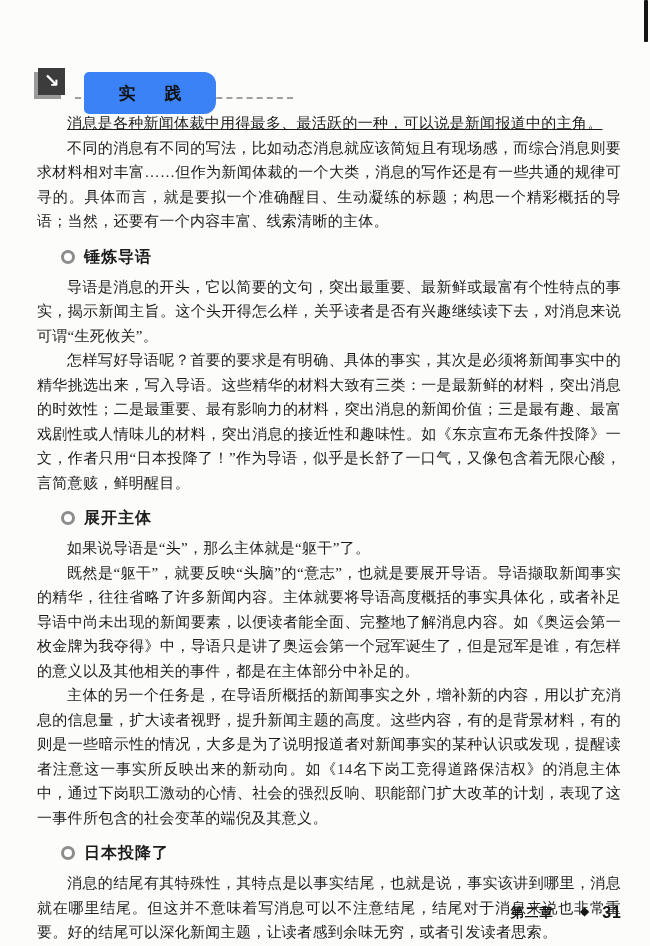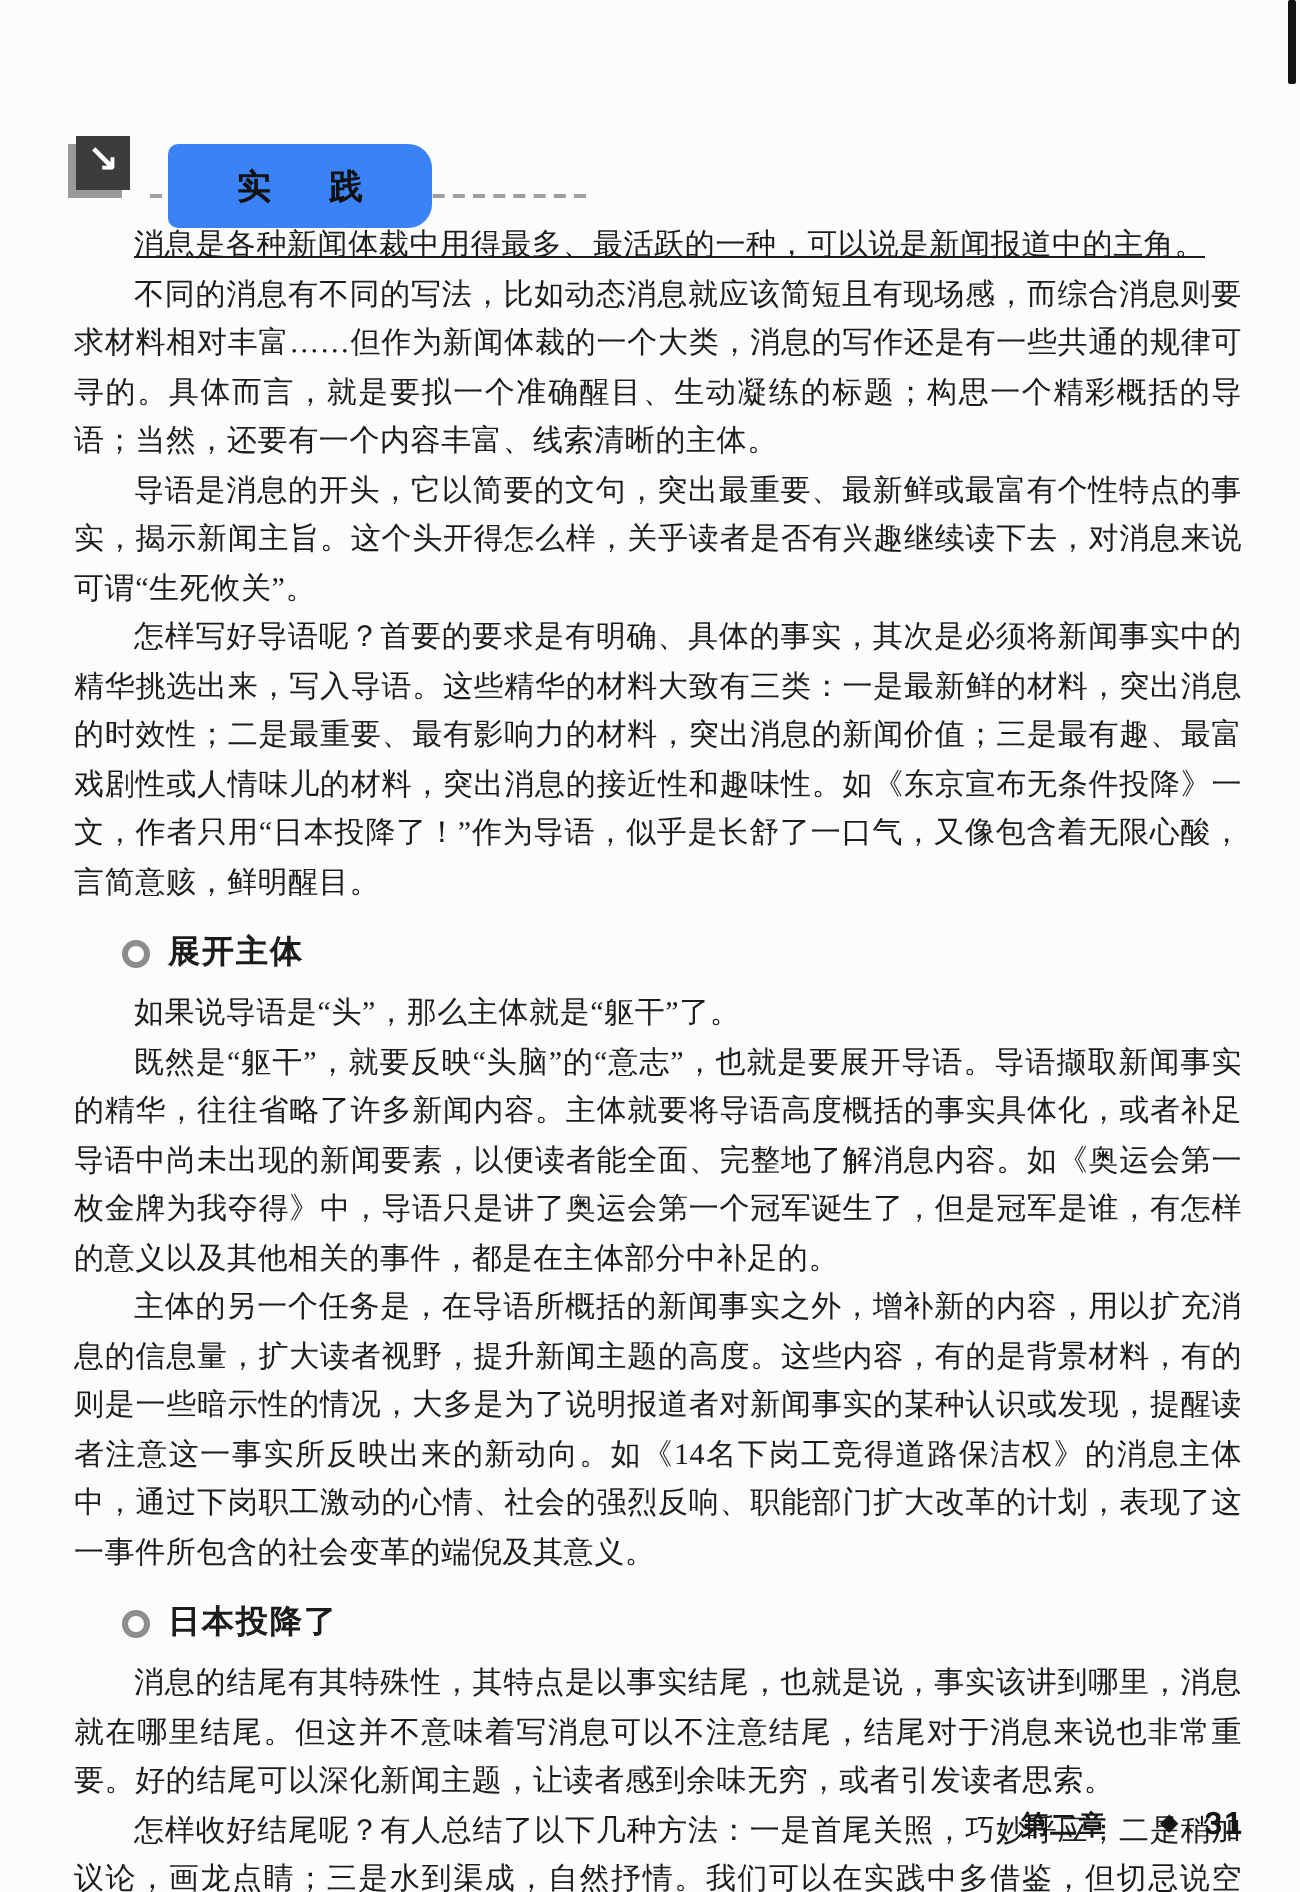--- a/index.html
+++ b/index.html
@@ -98,20 +98,24 @@
     <div class="hdr-icon">
       <span class="glyph">↘</span>
     </div>
   </div>
 
   <div class="content">
 
     <p class="para first">消息是各种新闻体裁中用得最多、最活跃的一种，可以说是新闻报道中的主角。</p>
     <p class="para">不同的消息有不同的写法，比如动态消息就应该简短且有现场感，而综合消息则要求材料相对丰富……但作为新闻体裁的一个大类，消息的写作还是有一些共通的规律可寻的。具体而言，就是要拟一个准确醒目、生动凝练的标题；构思一个精彩概括的导语；当然，还要有一个内容丰富、线索清晰的主体。</p>
 
+    <div class="section-title">
+      <span class="ring"></span>
+      <span>锤炼导语</span>
+    </div>
     <p class="para">导语是消息的开头，它以简要的文句，突出最重要、最新鲜或最富有个性特点的事实，揭示新闻主旨。这个头开得怎么样，关乎读者是否有兴趣继续读下去，对消息来说可谓“生死攸关”。</p>
     <p class="para">怎样写好导语呢？首要的要求是有明确、具体的事实，其次是必须将新闻事实中的精华挑选出来，写入导语。这些精华的材料大致有三类：一是最新鲜的材料，突出消息的时效性；二是最重要、最有影响力的材料，突出消息的新闻价值；三是最有趣、最富戏剧性或人情味儿的材料，突出消息的接近性和趣味性。如《东京宣布无条件投降》一文，作者只用“日本投降了！”作为导语，似乎是长舒了一口气，又像包含着无限心酸，言简意赅，鲜明醒目。</p>
 
     <div class="section-title">
       <span class="ring"></span>
       <span>展开主体</span>
     </div>
     <p class="para">如果说导语是“头”，那么主体就是“躯干”了。</p>
     <p class="para">既然是“躯干”，就要反映“头脑”的“意志”，也就是要展开导语。导语撷取新闻事实的精华，往往省略了许多新闻内容。主体就要将导语高度概括的事实具体化，或者补足导语中尚未出现的新闻要素，以便读者能全面、完整地了解消息内容。如《奥运会第一枚金牌为我夺得》中，导语只是讲了奥运会第一个冠军诞生了，但是冠军是谁，有怎样的意义以及其他相关的事件，都是在主体部分中补足的。</p>
     <p class="para">主体的另一个任务是，在导语所概括的新闻事实之外，增补新的内容，用以扩充消息的信息量，扩大读者视野，提升新闻主题的高度。这些内容，有的是背景材料，有的则是一些暗示性的情况，大多是为了说明报道者对新闻事实的某种认识或发现，提醒读者注意这一事实所反映出来的新动向。如《14名下岗工竞得道路保洁权》的消息主体中，通过下岗职工激动的心情、社会的强烈反响、职能部门扩大改革的计划，表现了这一事件所包含的社会变革的端倪及其意义。</p>

